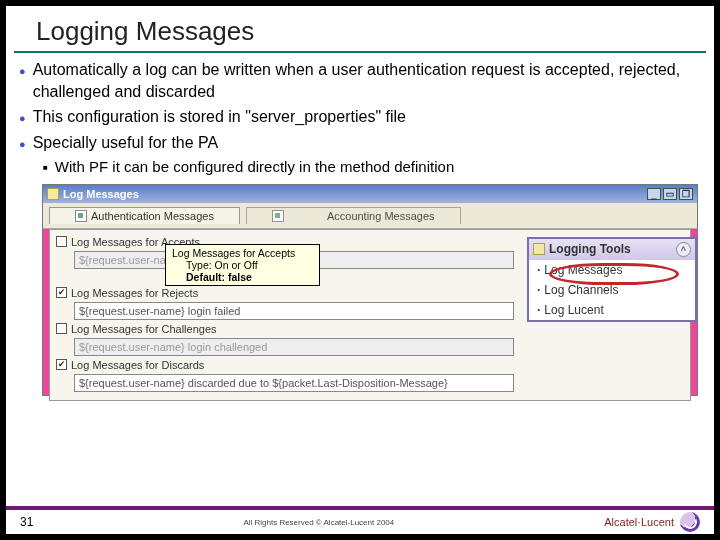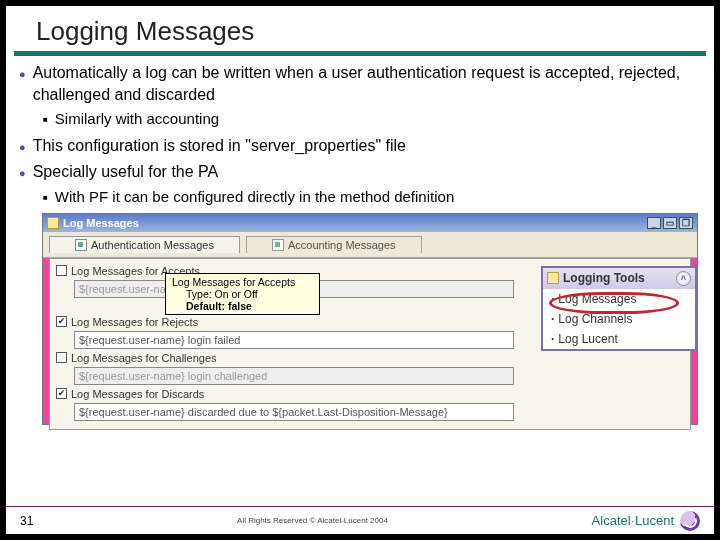--- a/index.html
+++ b/index.html
@@ -12,21 +12,21 @@
     overflow: hidden;
   }
   .slide {
     position: absolute; inset: 6px;
     background: #fff;
   }
   .title {
     font-size: 26px;
     font-weight: 400;
     padding: 10px 22px 4px;
-    border-bottom: 5px solid #0f766e;
+    border-bottom: 2px solid #0f766e;
     margin: 0 8px 6px 8px;
     color: #222;
   }
   .content { padding: 0 7px; font-size: 16px; line-height: 1.35; }
   .b1 { display: flex; margin: 4px 0 2px 6px; }
   .b1::before { content: "●"; color: #3a4fc7; font-size: 11px; margin: 5px 7px 0 0; }
   .b2 { display: flex; margin: 4px 0 6px 30px; font-size: 15px; }
   .b2::before { content: "■"; color: #000; font-size: 8px; margin: 6px 7px 0 0; }
   .app {
     margin: 4px 16px 0 36px;
@@ -66,21 +66,21 @@
     border: 1px solid #888;
     display:inline-block; margin-right:4px;
     position:relative;
   }
   .icon-note::after{content:"";position:absolute;left:2px;top:2px;width:5px;height:5px;background:#6a8;}
   .tabs { display:flex; gap:6px; padding:4px 6px; background:#ece9d8; border-bottom:1px solid #aaa;}
   .tab {
     background:#f6f3e8; border:1px solid #999; border-bottom:none;
     padding:2px 25px; font-size:11px; display:flex; align-items:center;
   }
-  .tab.inactive { background:#ece9d8; opacity:.85;}
+  .tab.inactive { background:#ece9d8; opacity:.85;gap:39px;}
   .pane {
     background:#f7f5ec;
     border:1px solid #999;
     margin:0 6px 4px 6px;
     padding:3px 6px;
     height:172px;
     overflow:hidden;
   }
   .row { display:flex; align-items:center; margin:3px 0; font-size:11px;}
   .cb {
@@ -94,21 +94,21 @@
   .input.dis { background:#eee; color:#9a9a9a;}
   .tooltip {
     position:absolute; left:122px; top:59px;
     background:#ffffe1; border:1px solid #000;
     padding:2px 6px; font-size:10.5px; color:#000;
     width:155px;
   }
   .tooltip b { font-weight:bold; }
   .sidepanel {
     position:absolute; right:0px; top:52px;
-    width:156px;
+    width:170px;
     border:2px solid #7a6fb0;
     background:#fff;
     box-shadow:0 0 0 1px #fff inset;
   }
   .sidehead {
     background:linear-gradient(#e6e2f3,#cfc8e9);
     padding:3px 4px; font-weight:bold; font-size:12px;
     display:flex; align-items:center;
   }
   .sidehead .chev {
@@ -119,26 +119,26 @@
   .sideitem span::before { content:"· "; font-weight:bold;}
   .circle {
     position:absolute; right:18px; top:78px;
     width:130px; height:22px;
     border:3px solid #c1282d;
     border-radius:50%/60%;
     pointer-events:none;
   }
   .footer {
     position:absolute; left:0; right:0; bottom:0;
-    height:28px; border-top:1px solid #701a75;
+    height:28px; border-top:4px solid #701a75;
     display:flex; align-items:center;
     padding:0 14px; font-size:12px;
   }
   .footer .copy { flex:1; text-align:center; font-size:8px; color:#444;}
-  .al-logo { display:flex; align-items:center; font-size:13px; color:#0f766e; font-weight:400;}
+  .al-logo { display:flex; align-items:center; font-size:11px; color:#7f1d1d; font-weight:400;}
   .al-logo .ring {
     width:20px;height:20px;border-radius:50%;
     background:radial-gradient(circle at 35% 35%, #d9c3ea 0 45%, #6b3da4 46% 100%);
     margin-left:6px; position:relative;
   }
   .al-logo .ring::after{
     content:""; position:absolute; inset:3px;
     border:2px solid #fff; border-radius:50%;
     border-top-color:transparent; border-left-color:transparent;
     transform:rotate(20deg);
@@ -146,23 +146,20 @@
 </style>
 </head>
 <body>
 
 <div class="slide">
   <h1 class="title">Logging Messages</h1>
 
   <div class="content">
     <div class="b1">
         <span>Automatically a log can be written when a user authentication request is accepted, rejected, challenged and discarded</span>
-      </div>
-    <div class="b2">
-        <span>Similarly with accounting</span>
       </div>
     <div class="b1">
         <span>This configuration is stored in "server_properties" file</span>
       </div>
     <div class="b1">
         <span>Specially useful for the PA</span>
       </div>
     <div class="b2">
         <span>With PF it can be configured directly in the method definition</span>
       </div>

